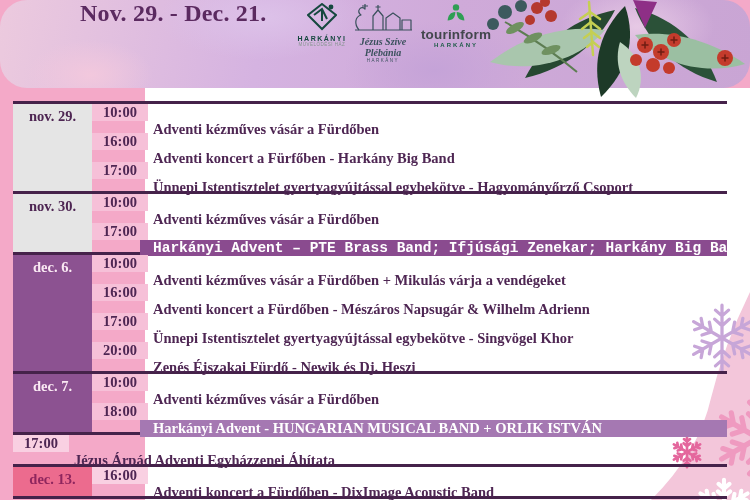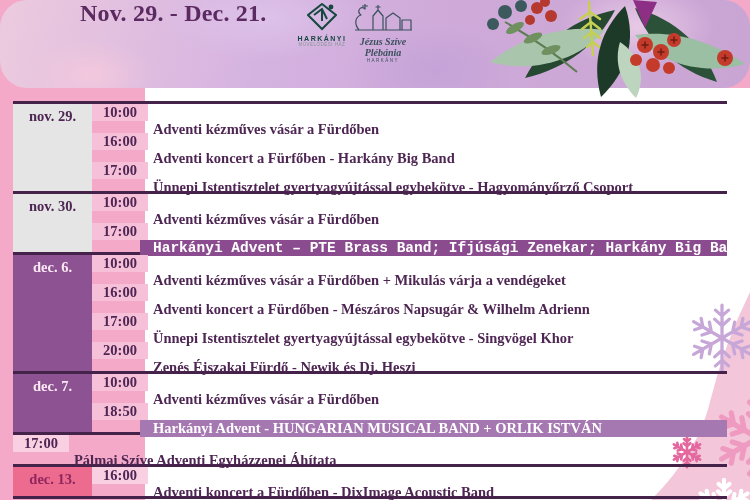--- a/index.html
+++ b/index.html
@@ -110,20 +110,29 @@
         <path d="M20 28 V14 L25 8 L30 14 V28 M25 8 V3 M22.5 5 L27.5 5"></path>
         <path d="M33 28 V16 L40 11 L47 16 V28"></path>
         <path d="M49 28 V18 H58 V28"></path>
         <path d="M2 28 H59"></path>
       </g>
     </svg>
     <div class="script">Jézus Szíve Plébánia</div>
     <div class="l2">HARKÁNY</div>
   </div>
 
+  <div class="logo logo-ti">
+    <svg width="20" height="19" viewBox="0 0 20 19">
+      <circle cx="10" cy="3.4" r="3.2" fill="#2f9e54"></circle>
+      <path d="M9.3 8 C4.5 8 2 11.5 1.6 16.5 C6.8 16.2 9.3 13.5 9.3 8 Z" fill="#2f9e54"></path>
+      <path d="M10.7 8 C15.5 8 18 11.5 18.4 16.5 C13.2 16.2 10.7 13.5 10.7 8 Z" fill="#2f9e54"></path>
+    </svg>
+    <div class="brand">tourinform</div>
+    <div class="l2">HARKÁNY</div>
+  </div>
 </div>
 
 <svg class="floral" viewBox="0 0 265 98">
   <g fill="#3c5a5e">
     <circle cx="20" cy="12" r="7"></circle>
       <circle cx="36" cy="6" r="6"></circle>
       <circle cx="8" cy="24" r="6"></circle>
   </g>
   <path d="M130 10 C90 18 60 40 40 78 C82 68 112 45 130 10 Z" fill="#264831"></path>
   <path d="M150 8 C192 20 218 45 232 82 C192 70 165 45 150 8 Z" fill="#2b5138"></path>
@@ -220,30 +229,30 @@
       </div>
     </div>
     <div class="section sec-purple">
       <div class="date-cell">dec. 7.</div>
       <div class="rows">
         <div class="erow">
           <div class="time">10:00</div>
           <div class="title-cell">Adventi kézműves vásár a Fürdőben</div>
         </div>
         <div class="erow">
-          <div class="time">18:50</div>
+          <div class="time">18:00</div>
           <div class="title-cell hl">Harkányi Advent - HUNGARIAN MUSICAL BAND + ORLIK ISTVÁN</div>
         </div>
       </div>
     </div>
     <div class="section sec-red">
       <div class="rows">
         <div class="erow">
           <div class="time">17:00</div>
-          <div class="title-cell">Pálmai Szíve Adventi Egyházzenei Áhítata</div>
+          <div class="title-cell">Jézus Árpád Adventi Egyházzenei Áhítata</div>
         </div>
       </div>
     </div>
     <div class="section sec-red">
       <div class="date-cell">dec. 13.</div>
       <div class="rows">
         <div class="erow">
           <div class="time">16:00</div>
           <div class="title-cell">Adventi koncert a Fürdőben - DixImage Acoustic Band</div>
         </div>

